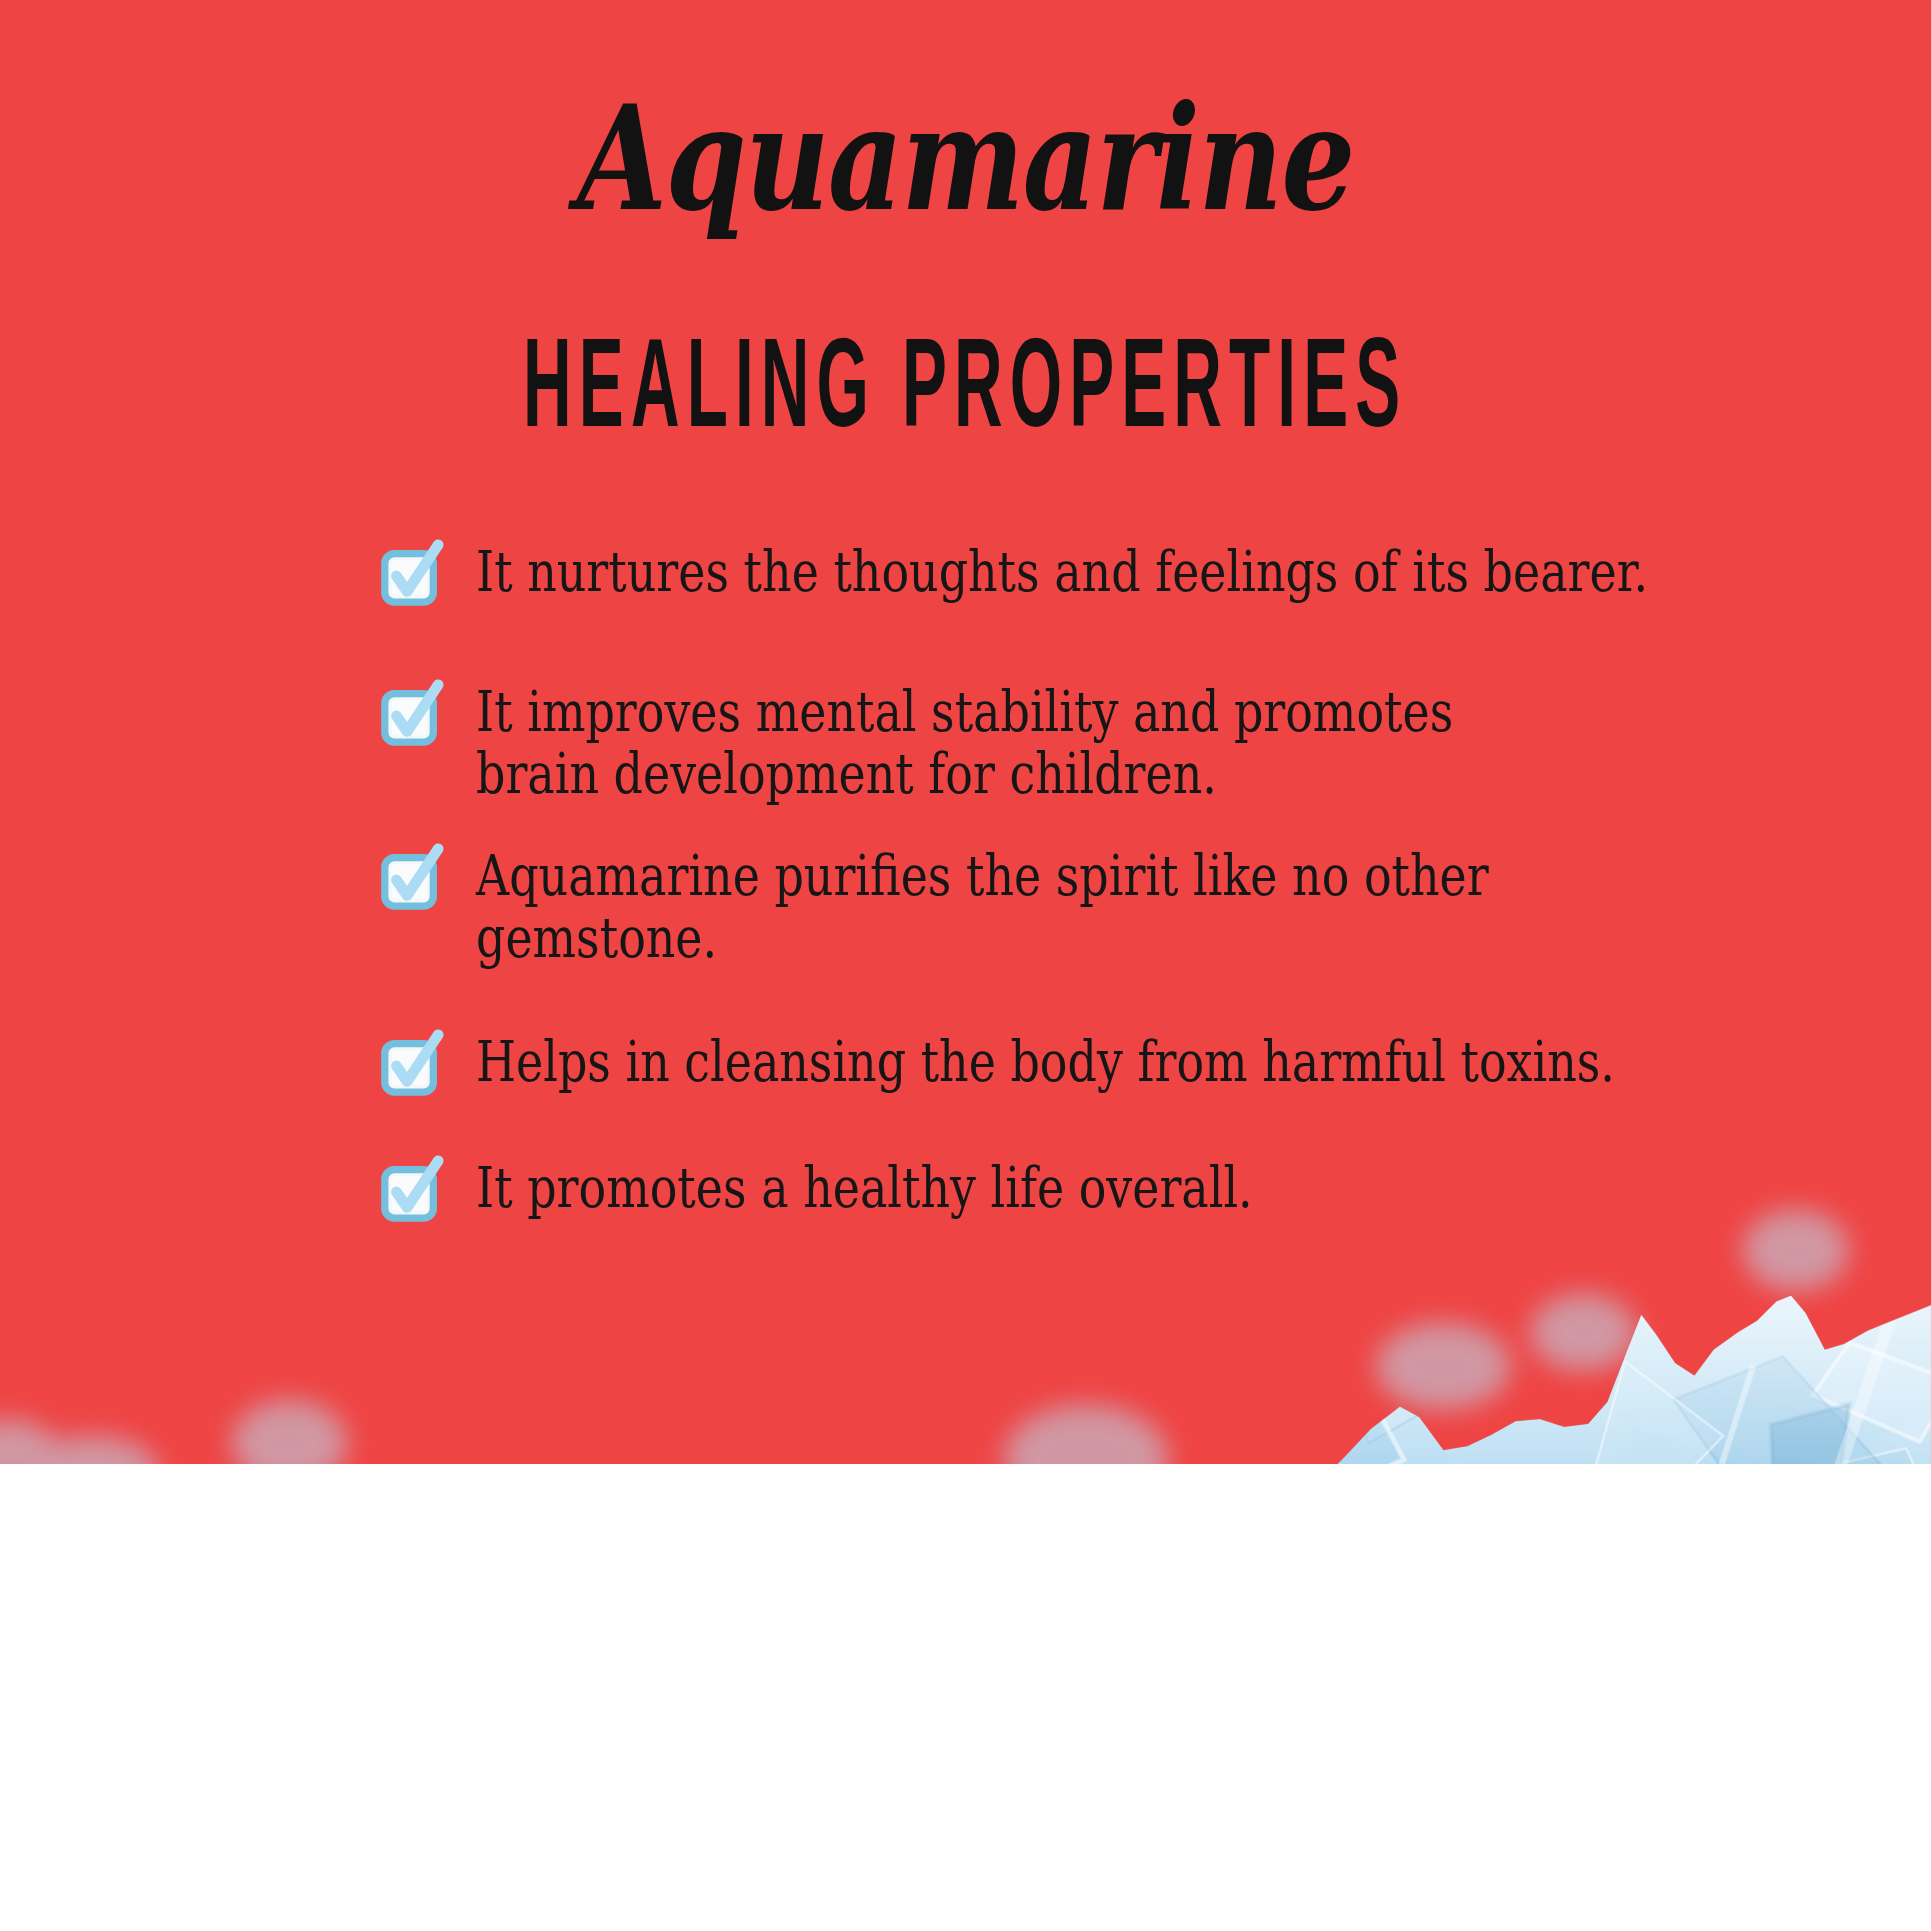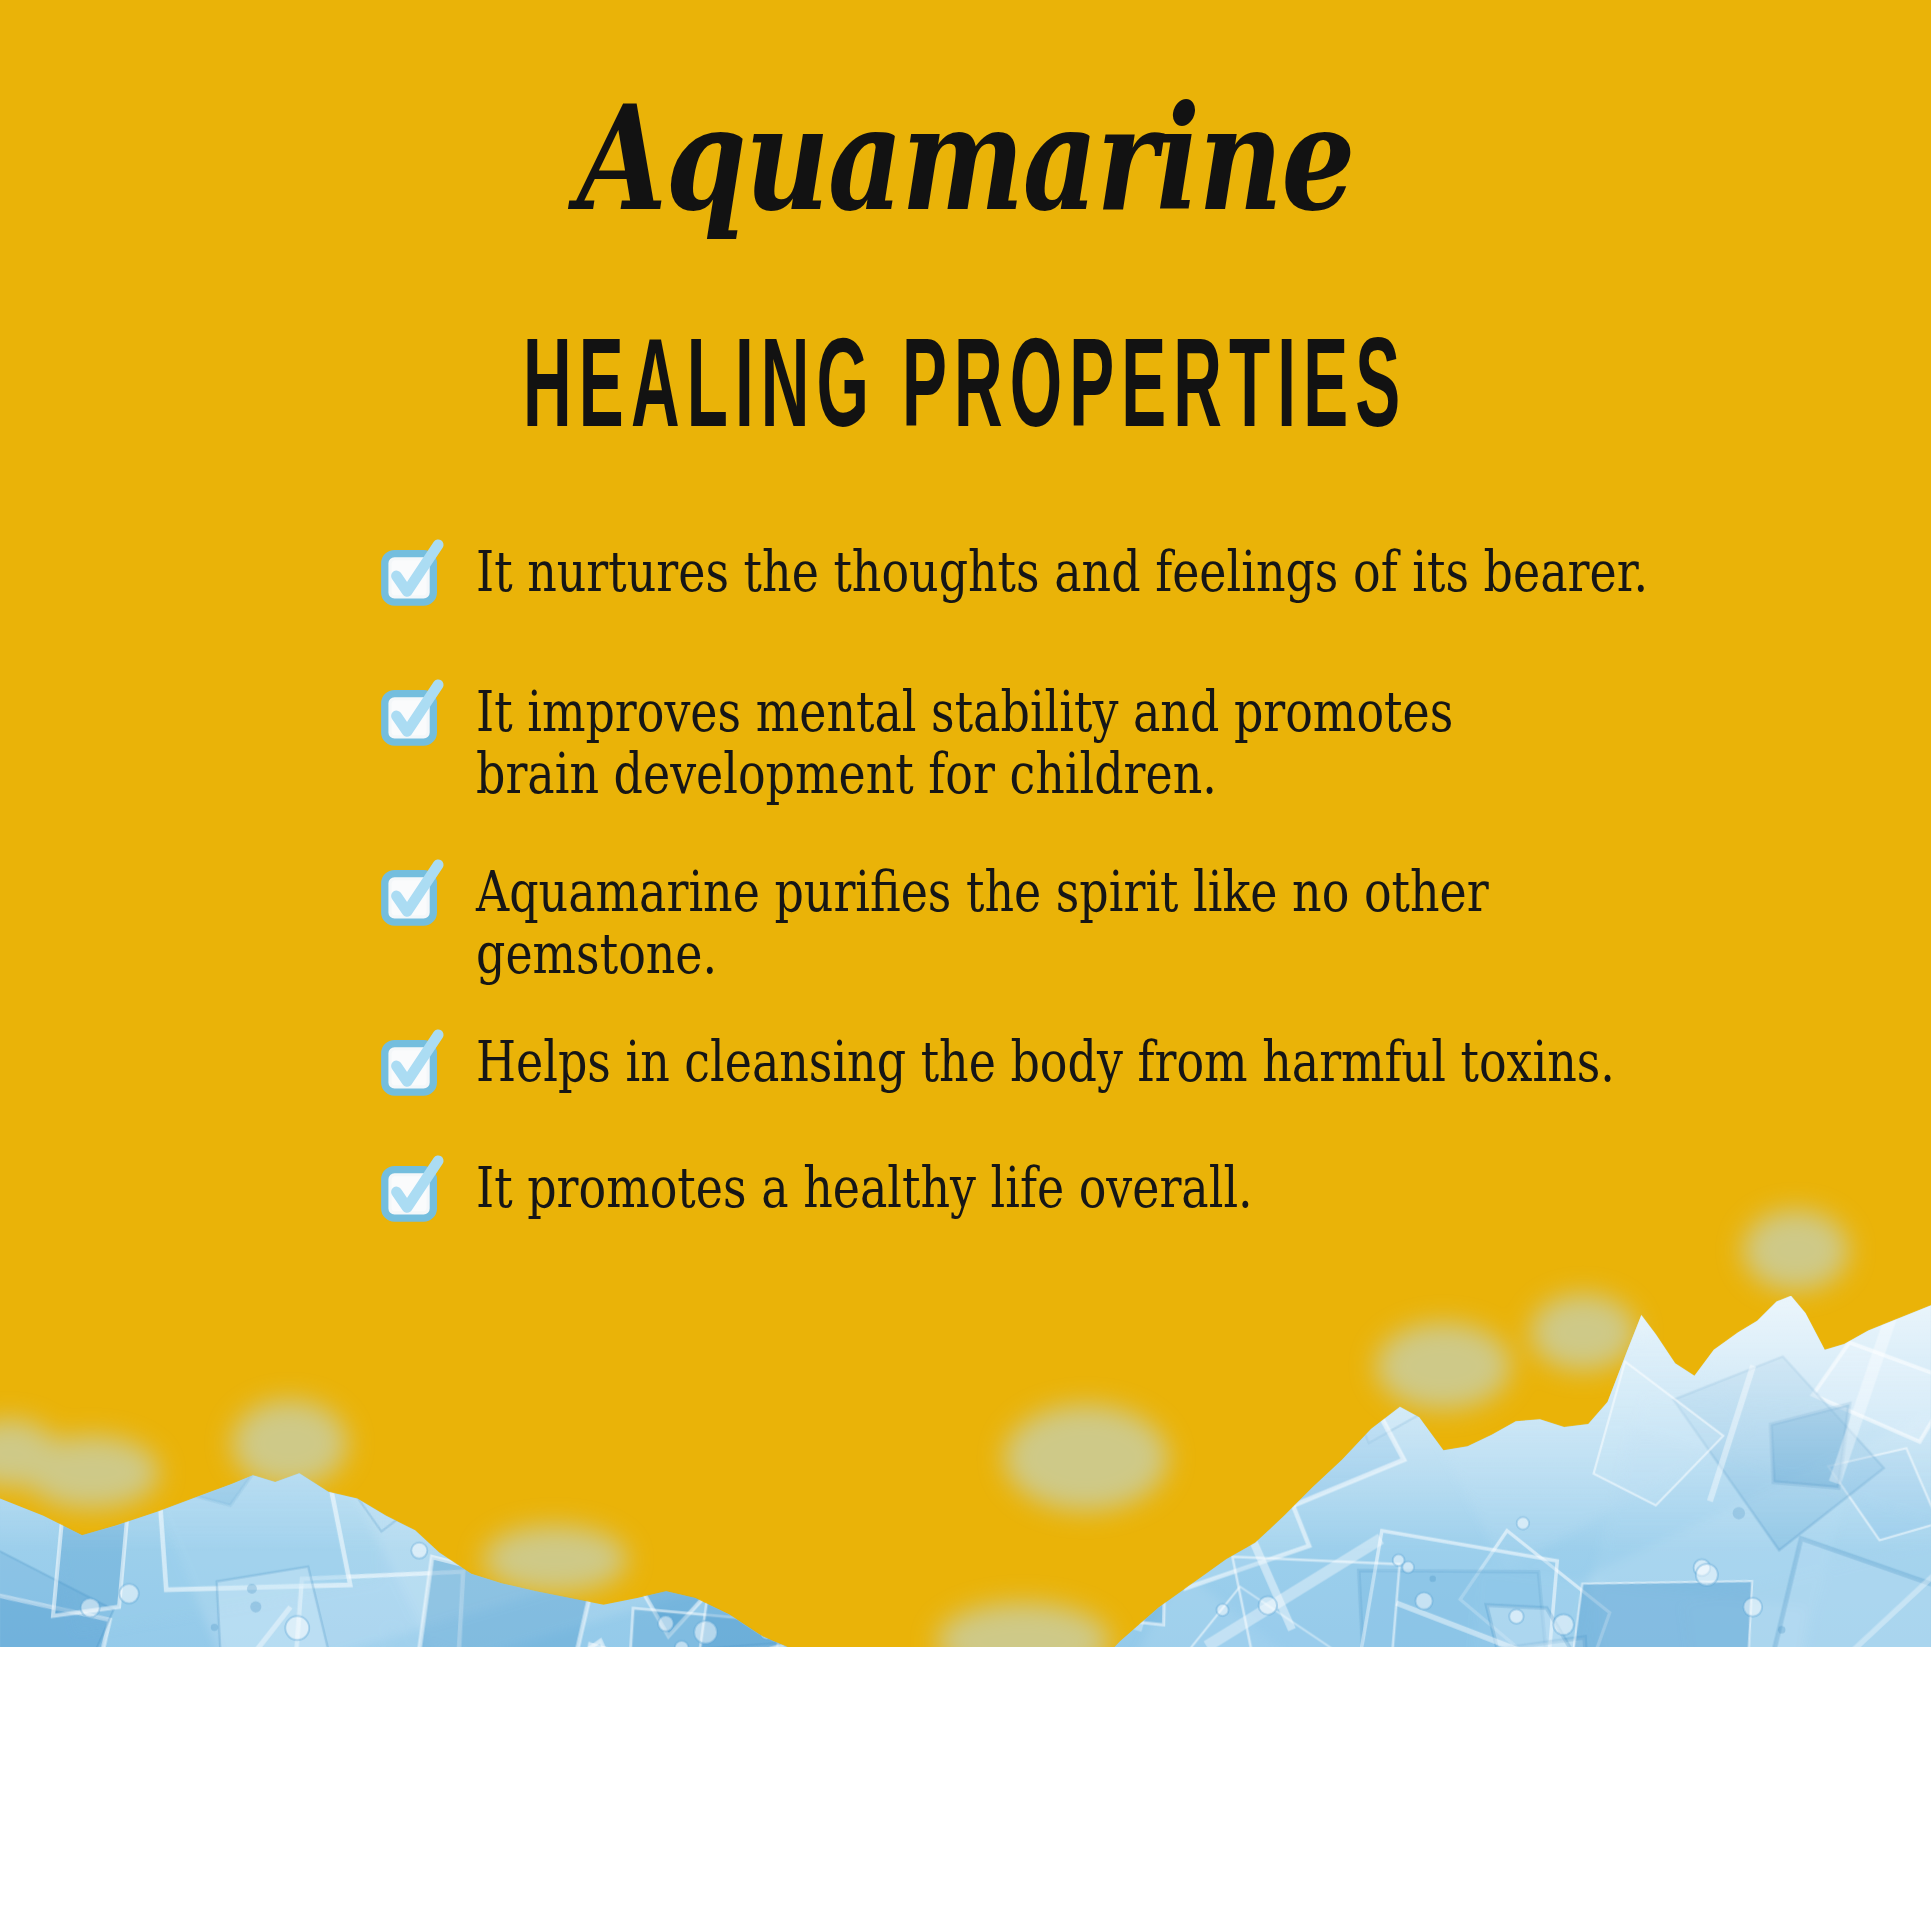--- a/index.html
+++ b/index.html
@@ -1,16 +1,16 @@
 <!DOCTYPE html>
 <html style="--title-color: #121212; --text-color: #161616;"><head>
 <meta charset="utf-8">
 <style>
   html,body{margin:0;padding:0;background:#ffffff;}
-  .canvas{position:relative;width:1931px;height:1647px;background:#eab308;overflow:hidden;
+  .canvas{position:relative;width:1931px;height:1464px;background:#ef4444;overflow:hidden;
           font-family:"DejaVu Serif",serif;}
   .title{position:absolute;left:0;right:0;top:71px;text-align:center;white-space:nowrap;}
   .title span{display:inline-block;transform:scaleX(0.80);transform-origin:center top;
           font-style:italic;font-weight:700;font-size:145px;line-height:174px;
           letter-spacing:-1.9px;color:var(--title-color,#121212);}
   .subtitle{position:absolute;left:0;right:0;top:279px;text-align:center;white-space:nowrap;margin-top:40px;}
   .subtitle span{display:inline-block;transform:scaleX(0.53);transform-origin:center top;
           font-family:"Liberation Sans",sans-serif;font-weight:700;font-size:127px;line-height:127px;
           letter-spacing:13.5px;color:var(--title-color,#121212);}
   .check-row{position:absolute;left:377px;white-space:nowrap;}
@@ -38,21 +38,21 @@
           <rect x="8" y="16" width="50" height="50" rx="10" fill="#f4f7f9" stroke="#74bede" stroke-width="7.5"></rect>
           <rect x="15" y="23" width="36" height="36" rx="4" fill="#ffffff" opacity="0.55"></rect>
           <path d="M20 39 L31 55 L63 7" fill="none" stroke="#abdcf3" stroke-width="11" stroke-linecap="round" stroke-linejoin="round"></path>
         </svg><div class="item-text">It nurtures the thoughts and feelings of its bearer.</div></div>
       <div class="check-row" style="top: 676px;"><svg width="68" height="68" viewBox="0 0 70 70">
           <rect x="8" y="16" width="50" height="50" rx="10" fill="#f4f7f9" stroke="#74bede" stroke-width="7.5"></rect>
           <rect x="15" y="23" width="36" height="36" rx="4" fill="#ffffff" opacity="0.55"></rect>
           <path d="M20 39 L31 55 L63 7" fill="none" stroke="#abdcf3" stroke-width="11" stroke-linecap="round" stroke-linejoin="round"></path>
         </svg><div class="item-text">It improves mental stability and promotes
 brain development for children.</div></div>
-      <div class="check-row" style="top: 840px; margin-top: 16px;"><svg width="68" height="68" viewBox="0 0 70 70">
+      <div class="check-row" style="top: 840px;"><svg width="68" height="68" viewBox="0 0 70 70">
           <rect x="8" y="16" width="50" height="50" rx="10" fill="#f4f7f9" stroke="#74bede" stroke-width="7.5"></rect>
           <rect x="15" y="23" width="36" height="36" rx="4" fill="#ffffff" opacity="0.55"></rect>
           <path d="M20 39 L31 55 L63 7" fill="none" stroke="#abdcf3" stroke-width="11" stroke-linecap="round" stroke-linejoin="round"></path>
         </svg><div class="item-text">Aquamarine purifies the spirit like no other gemstone.</div></div>
       <div class="check-row" style="top: 995px; margin-top: 31px;"><svg width="68" height="68" viewBox="0 0 70 70">
           <rect x="8" y="16" width="50" height="50" rx="10" fill="#f4f7f9" stroke="#74bede" stroke-width="7.5"></rect>
           <rect x="15" y="23" width="36" height="36" rx="4" fill="#ffffff" opacity="0.55"></rect>
           <path d="M20 39 L31 55 L63 7" fill="none" stroke="#abdcf3" stroke-width="11" stroke-linecap="round" stroke-linejoin="round"></path>
         </svg><div class="item-text">Helps in cleansing the body from harmful toxins.</div></div>
       <div class="check-row" style="top: 1152px;"><svg width="68" height="68" viewBox="0 0 70 70">

